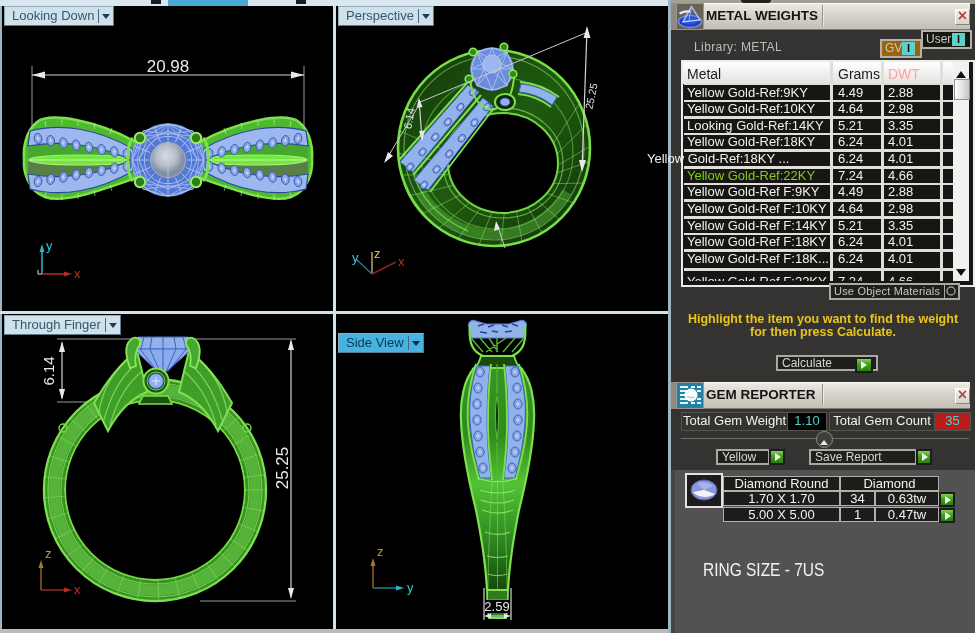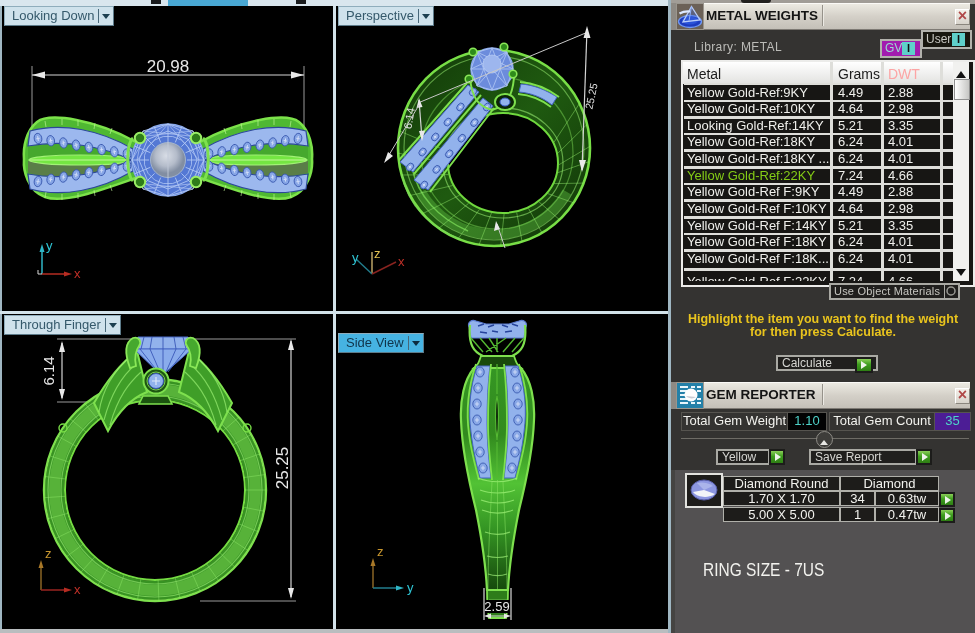--- a/index.html
+++ b/index.html
@@ -481,21 +481,21 @@
 <svg width="26" height="25">
       <ellipse cx="13" cy="17.5" rx="11.5" ry="6" fill="#1d3cc0" stroke="#6f97f2" stroke-width="1.3"></ellipse>
       <ellipse cx="13" cy="16.5" rx="8" ry="4" fill="#2a52d8"></ellipse>
       <path d="M14.5 2.5 L23 16 L6 18 Z" fill="rgba(60,100,220,0.3)" stroke="#b9cdfa" stroke-width="1.3"></path>
       <path d="M2.5 9.5 C6 7.5,10 7,13.5 7.5" stroke="#dde9ff" stroke-width="2.2" fill="none"></path>
       <path d="M14.5 2.5 L12 17" stroke="#8fb0f6" stroke-width="1"></path>
     </svg>
 </div>
 
 <div class="abs" style="left:694px;top:40px;color:#bcbcb8;font-size:12px;letter-spacing:0.4px">Library: METAL</div>
-<div class="abs" style="left:880px;top:39px;width:35px;height:15px;background:#a21caf;border:2px solid #b2b2ac;color:#9cd8d2;font-size:12px;line-height:15px;padding-left:3px">GV<span class="abs" style="left:20px;top:1px;width:13px;height:13px;background:#5fd0ca;color:#101010;font-weight:bold;text-align:center;line-height:13px;font-size:11px">I</span></div>
+<div class="abs" style="left:880px;top:39px;width:35px;height:15px;background:#a16207;border:2px solid #b2b2ac;color:#9cd8d2;font-size:12px;line-height:15px;padding-left:3px">GV<span class="abs" style="left:20px;top:1px;width:13px;height:13px;background:#5fd0ca;color:#101010;font-weight:bold;text-align:center;line-height:13px;font-size:11px">I</span></div>
 <div class="abs" style="left:921px;top:30px;width:44px;height:15px;background:#18170f;border:2px solid #b2b2ac;color:#c8c8c2;font-size:12px;line-height:15px;padding-left:3px">User<span class="abs" style="left:29px;top:1px;width:13px;height:13px;background:#5fd0ca;color:#101010;font-weight:bold;text-align:center;line-height:13px;font-size:11px">I</span></div>
 
 <div class="abs" style="left:681px;top:60px;width:290px;height:223px;background:#171614;border:2px solid #ececea"></div>
 <div class="abs" style="left:683px;top:62px;width:286px;height:22px;background:linear-gradient(#ffffff,#e2e2e0)"></div>
 <div class="abs" style="left:687px;top:66px;color:#1b1b1b;font-size:14px">Metal</div>
 <div class="abs" style="left:838px;top:66px;color:#1b1b1b;font-size:14px">Grams</div>
 <div class="abs" style="left:888px;top:66px;color:#fca5a5;font-size:14px">DWT</div>
 <div id="tablerows">
     <div class="abs" style="left:684px;top:82.8px;width:285px;height:2.7px;background:#dededa"></div>
     <div class="abs" style="left:687px;top:85.5px;height:13.9px;color:#f0f0ec;font-size:13px;line-height:14px;white-space:nowrap">Yellow Gold-Ref:9KY</div>
@@ -507,21 +507,21 @@
     <div class="abs" style="left:888px;top:102.2px;color:#f0f0ec;font-size:13px;line-height:14px">2.98</div>
     <div class="abs" style="left:684px;top:116.1px;width:285px;height:2.7px;background:#dededa"></div>
     <div class="abs" style="left:687px;top:118.8px;height:13.9px;color:#f0f0ec;font-size:13px;line-height:14px;white-space:nowrap">Looking Gold-Ref:14KY</div>
     <div class="abs" style="left:838px;top:118.8px;color:#f0f0ec;font-size:13px;line-height:14px">5.21</div>
     <div class="abs" style="left:888px;top:118.8px;color:#f0f0ec;font-size:13px;line-height:14px">3.35</div>
     <div class="abs" style="left:684px;top:132.8px;width:285px;height:2.7px;background:#dededa"></div>
     <div class="abs" style="left:687px;top:135.4px;height:13.9px;color:#f0f0ec;font-size:13px;line-height:14px;white-space:nowrap">Yellow Gold-Ref:18KY</div>
     <div class="abs" style="left:838px;top:135.4px;color:#f0f0ec;font-size:13px;line-height:14px">6.24</div>
     <div class="abs" style="left:888px;top:135.4px;color:#f0f0ec;font-size:13px;line-height:14px">4.01</div>
     <div class="abs" style="left:684px;top:149.4px;width:285px;height:2.7px;background:#dededa"></div>
-    <div class="abs" style="left:687px;top:152.1px;height:13.9px;color:#f0f0ec;font-size:13px;line-height:14px;white-space:nowrap">Yellow Gold-Ref:18KY ...</div>
+    <div class="abs" style="left:647px;top:152.1px;height:13.9px;color:#f0f0ec;font-size:13px;line-height:14px;white-space:nowrap">Yellow Gold-Ref:18KY ...</div>
     <div class="abs" style="left:838px;top:152.1px;color:#f0f0ec;font-size:13px;line-height:14px">6.24</div>
     <div class="abs" style="left:888px;top:152.1px;color:#f0f0ec;font-size:13px;line-height:14px">4.01</div>
     <div class="abs" style="left:684px;top:166.1px;width:285px;height:2.7px;background:#dededa"></div>
     <div class="abs" style="left:687px;top:168.8px;height:13.9px;color:#84cc16;font-size:13px;line-height:14px;white-space:nowrap">Yellow Gold-Ref:22KY</div>
     <div class="abs" style="left:838px;top:168.8px;color:#f0f0ec;font-size:13px;line-height:14px">7.24</div>
     <div class="abs" style="left:888px;top:168.8px;color:#f0f0ec;font-size:13px;line-height:14px">4.66</div>
     <div class="abs" style="left:684px;top:182.7px;width:285px;height:2.7px;background:#dededa"></div>
     <div class="abs" style="left:687px;top:185.4px;height:13.9px;color:#f0f0ec;font-size:13px;line-height:14px;white-space:nowrap">Yellow Gold-Ref F:9KY</div>
     <div class="abs" style="left:838px;top:185.4px;color:#f0f0ec;font-size:13px;line-height:14px">4.49</div>
     <div class="abs" style="left:888px;top:185.4px;color:#f0f0ec;font-size:13px;line-height:14px">2.88</div>
@@ -581,21 +581,21 @@
         <path d="M14 4h4M20 4h4M14 8h4M20 8h4M14 16h4M20 16h4M14 20h4M20 20h4"></path>
       </g>
       <circle cx="14" cy="12" r="6.5" fill="#fdfdfd"></circle>
       <path d="M9 13 a6 4 0 0 0 10 1" fill="#c8ccd4"></path>
     </svg>
 </div>
 
 <div class="abs" style="left:681px;top:412px;width:105px;height:17px;border:1px solid #56544f;color:#f2f2ee;font-size:13px;line-height:16px;text-align:center">Total Gem Weight</div>
 <div class="abs" style="left:787px;top:412px;width:38px;height:17px;background:#020202;border:1px solid #56544f;color:#4ed2c8;font-size:13px;line-height:16px;text-align:center">1.10</div>
 <div class="abs" style="left:829px;top:412px;width:104px;height:17px;border:1px solid #56544f;color:#f2f2ee;font-size:13px;line-height:16px;text-align:center">Total Gem Count</div>
-<div class="abs" style="left:934px;top:412px;width:35px;height:17px;background:#4c1d95;border:1px solid #56544f;color:#4ed2c8;font-size:13px;line-height:16px;text-align:center">35</div>
+<div class="abs" style="left:934px;top:412px;width:35px;height:17px;background:#b91c1c;border:1px solid #56544f;color:#4ed2c8;font-size:13px;line-height:16px;text-align:center">35</div>
 
 <div class="abs" style="left:681px;top:438px;width:288px;height:1px;background:#6e6c66"></div>
 <div class="abs" style="left:816px;top:431px;width:15px;height:15px;border-radius:50%;background:#3e3d3a;border:1px solid #8e8c86"></div>
 <div class="abs" style="left:820px;top:436px;width:0;height:0;border:4px solid transparent;border-bottom:5px solid #e8e8e4"></div>
 
 <div class="darkbtn" style="left:716px;top:449px;width:46px;height:12px;line-height:12px;padding-left:4px">Yellow</div>
 <div class="greenbtn" style="left:769px;top:449px;width:12px;height:12px"></div>
 <div class="darkbtn" style="left:809px;top:449px;width:100px;height:12px;line-height:12px;padding-left:4px">Save Report</div>
 <div class="greenbtn" style="left:916px;top:449px;width:12px;height:12px"></div>
 

